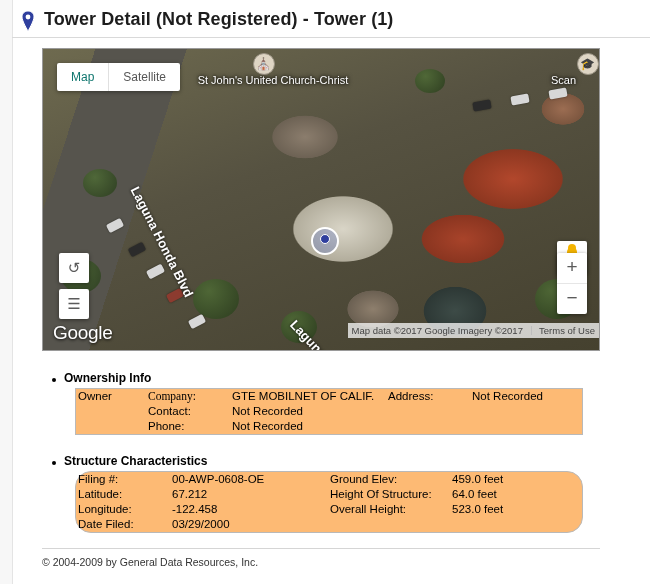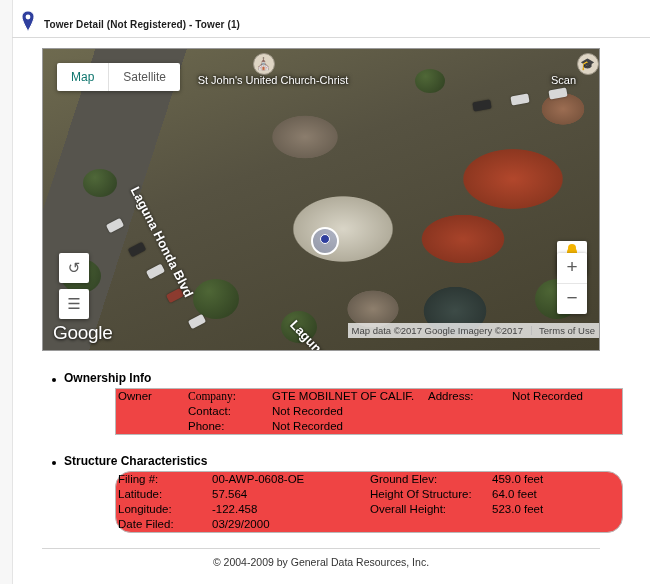--- a/index.html
+++ b/index.html
@@ -40,26 +40,25 @@
     box-sizing: border-box;
   }
   .header-pin {
     position: absolute;
     left: 8px; top: 10px;
     width: 16px; height: 22px;
   }
   .header-title {
     position: absolute;
     left: 32px; top: 9px;
-    font-size: 10px;
+    font-size: 18px;
     font-weight: bold;
     color: #1d1d1d;
     letter-spacing: 0.1px;
     white-space: nowrap;
-    margin-top: 10px;
   }
 
   
   .map-wrap {
     position: absolute;
     left: 42px; top: 48px;
     width: 558px; height: 303px;
     border: 1px solid #9a9a9a;
     box-sizing: border-box;
     overflow: hidden;
@@ -272,42 +271,40 @@
     position: absolute;
     left: 22px; top: -3px;
     font-weight: bold;
     font-size: 12px;
   }
   .panel {
     position: absolute;
     left: 33px; top: 14px;
     border: 1px solid #b9b9b9;
     box-sizing: border-box;
-    background: #ef4444;
-    margin-left: 40px;
+    background: #fdba74;
   }
   table.info {
     border-collapse: collapse;
     font-size: 11.5px;
   }
   table.info td {
     padding: 1px 4px 1px 2px;
     vertical-align: top;
     white-space: nowrap;
     line-height: 13px;
   }
   td.lbl { color: #000; }
   td.val { color: #000; }
   .pad-left { padding-left: 14px !important; }
 
   .footer {
     position: absolute;
     left: 42px; top: 556px;
     width: 558px;
-    text-align: center;
     font-size: 10.5px;
     color: #333333;
   }
   .footer-rule {
     position: absolute;
     left: 42px; top: 548px;
     width: 558px;
     border-top: 1px solid #d5d5d5;
   }
 </style>
@@ -431,21 +428,21 @@
       <table class="info">
         <tbody>
             <tr>
           <td class="lbl" style="width:88px;">Filing #:</td>
           <td class="val" style="width:152px;">00-AWP-0608-OE</td>
           <td class="lbl" style="width:116px;">Ground Elev:</td>
           <td class="val">459.0 feet</td>
         </tr>
         <tr>
           <td class="lbl">Latitude:</td>
-          <td class="val">57.564</td>
+          <td class="val">67.212</td>
           <td class="lbl">Height Of Structure:</td>
           <td class="val">64.0 feet</td>
         </tr>
         <tr>
           <td class="lbl">Longitude:</td>
           <td class="val">-122.458</td>
           <td class="lbl">Overall Height:</td>
           <td class="val">523.0 feet</td>
         </tr>
         <tr>

